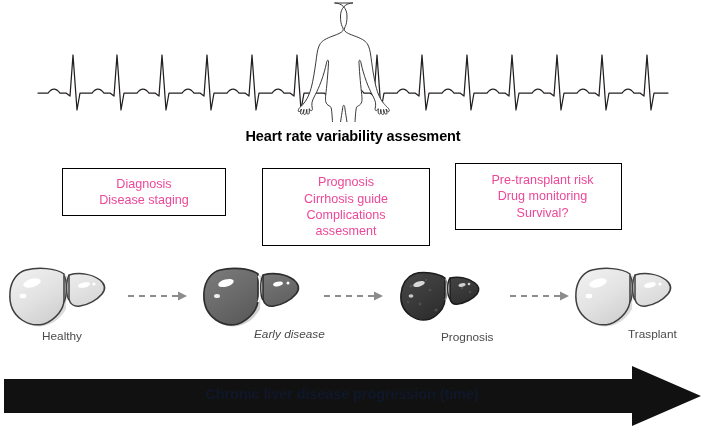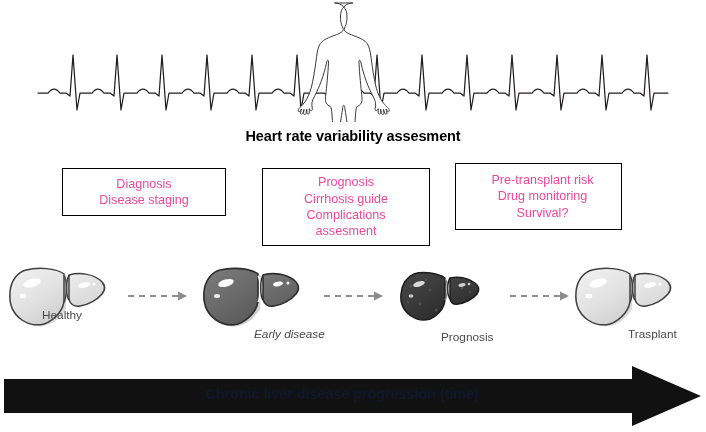--- a/index.html
+++ b/index.html
@@ -78,21 +78,21 @@
     font-size: 11.8px;
     color: #4a4a4a;
     white-space: nowrap;
   }
 
   #stage-healthy   { left: 6px;   width: 130px; }
   #stage-early     { left: 200px; width: 130px; }
   #stage-cirrhosis { left: 396px; width: 110px; }
   #stage-transplant{ left: 572px; width: 130px; }
 
-  #label-healthy    { left: 42px;  top: 308px; }
+  #label-healthy    { left: 42px;  top: 329px; }
   #label-early      { left: 254px; top: 327px; font-style: italic; }
   #label-cirrhosis  { left: 441px; top: 330px; }
   #label-transplant { left: 628px; top: 327px; }
 
   .dash-arrow {
     position: absolute;
     top: 288px;
     width: 62px;
     height: 16px;
   }

